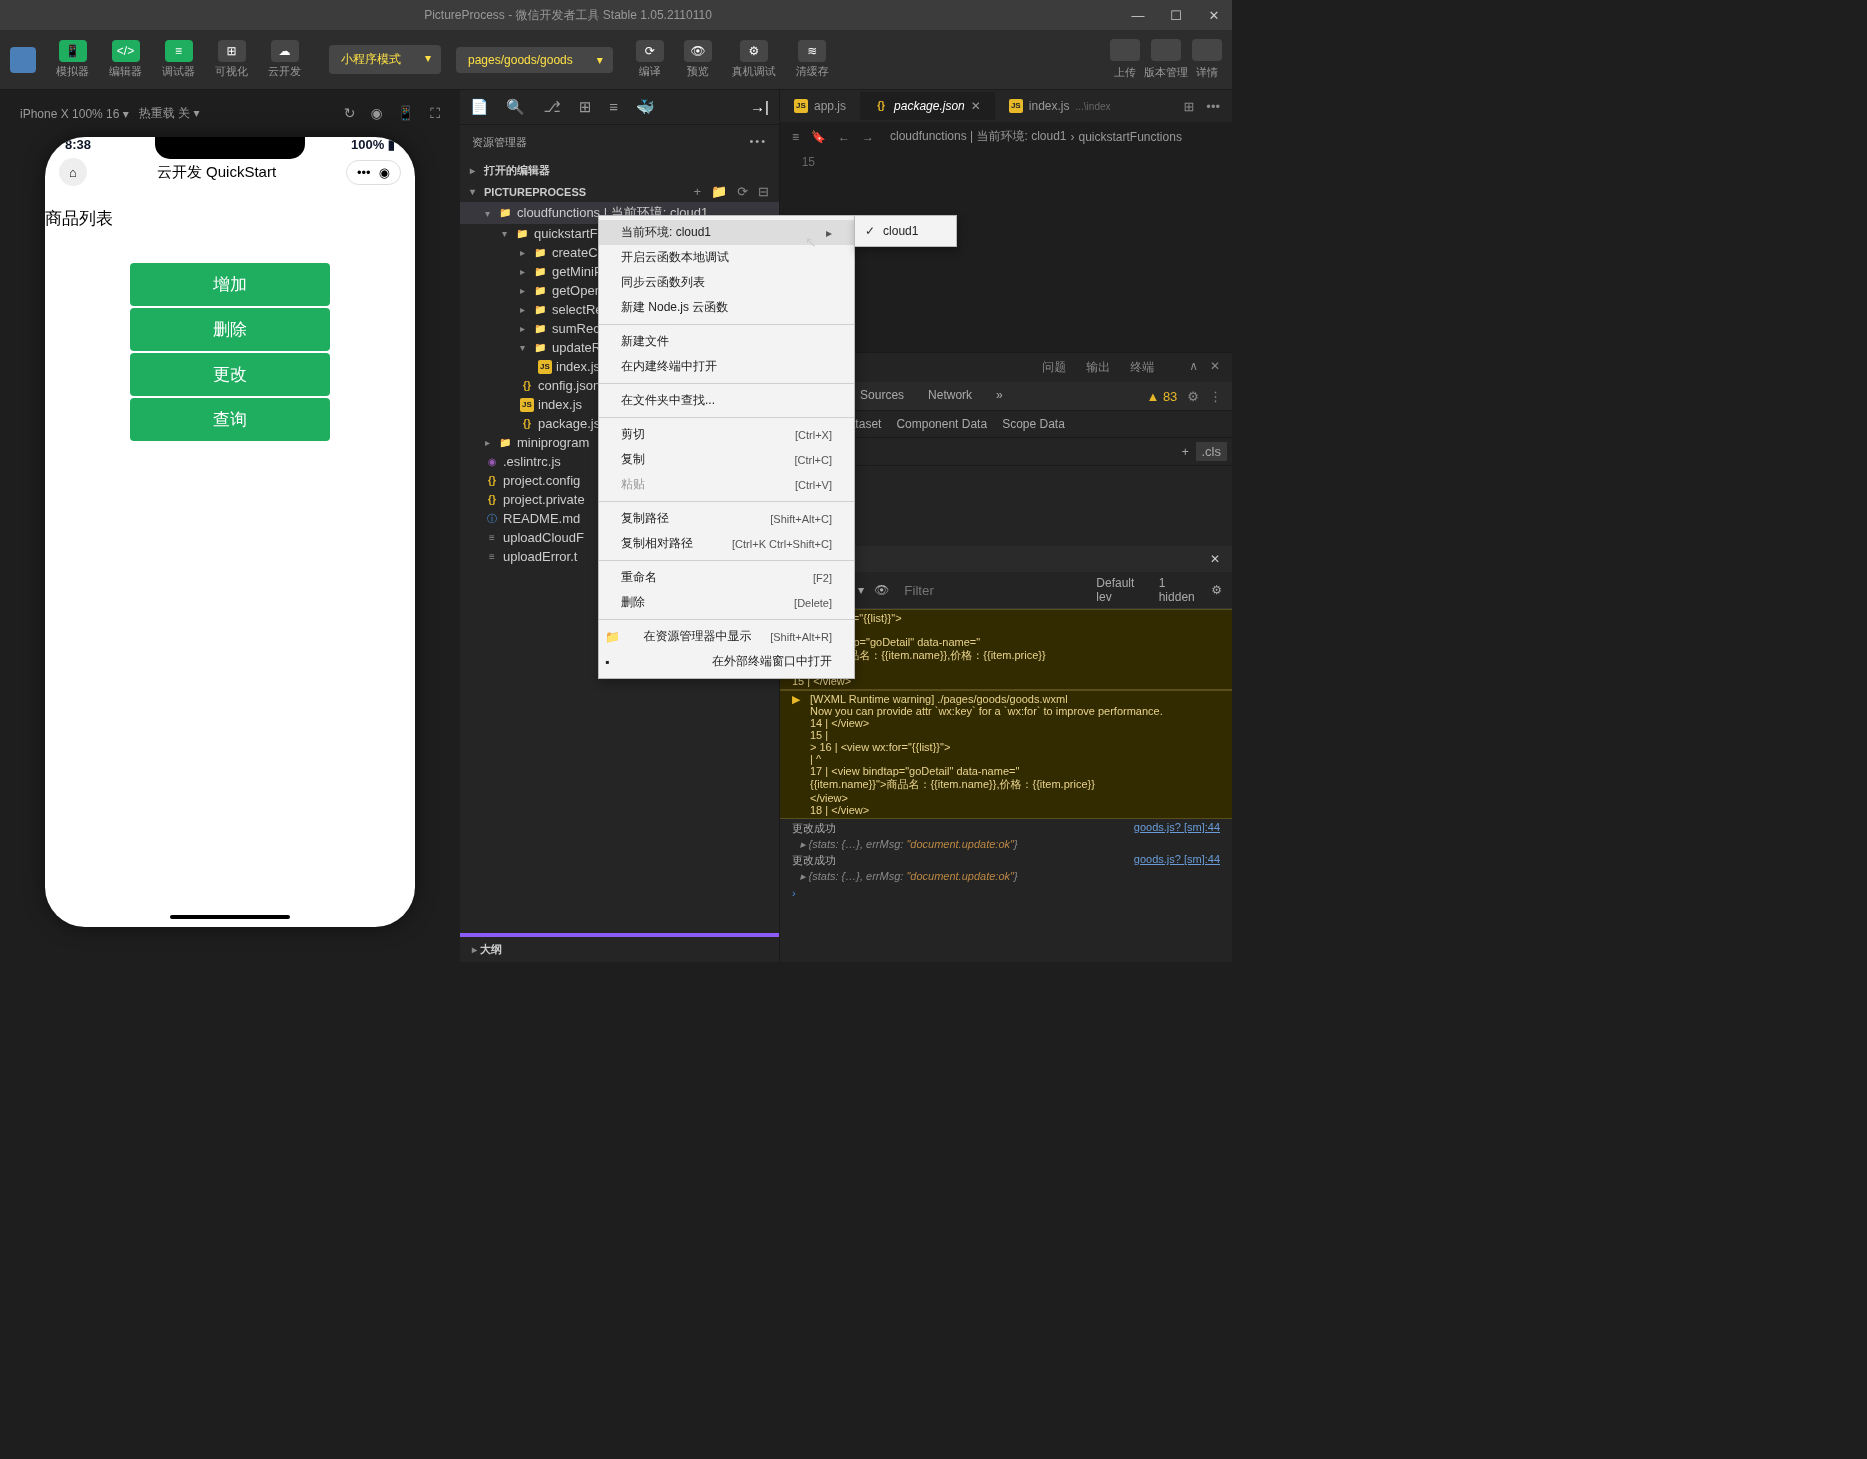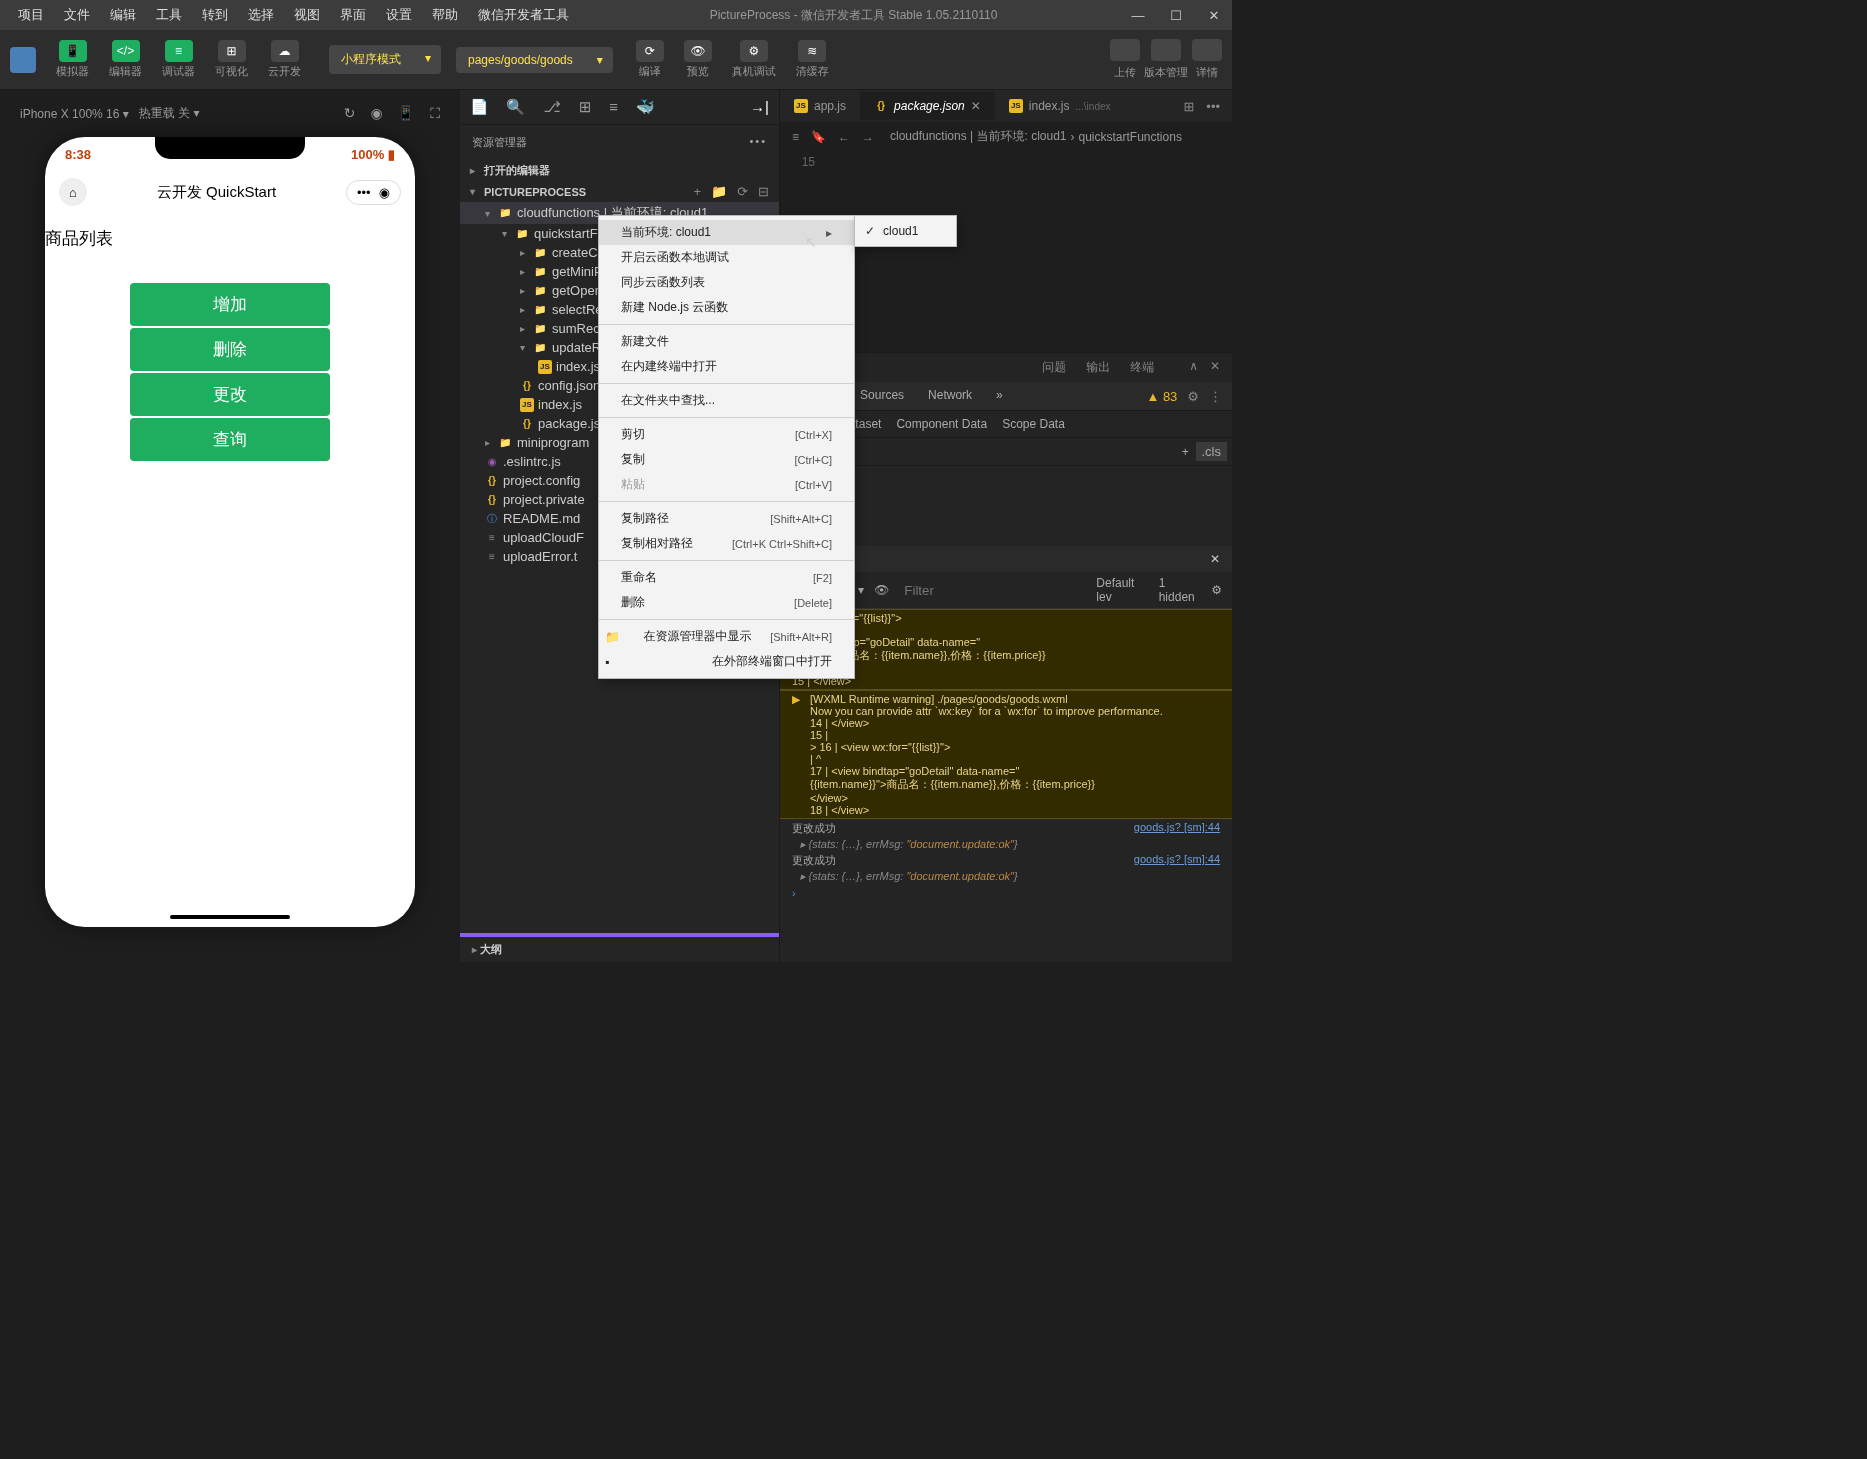--- a/index.html
+++ b/index.html
@@ -30,21 +30,21 @@
     
     
     .main { display: flex; height: calc(100% - 90px); }
     
     
     .simulator { width: 460px; background: #1e1e1e; padding: 10px; }
     .sim-header { display: flex; align-items: center; padding: 5px 10px; color: #999; font-size: 12px; gap: 10px; }
     .sim-header-right { margin-left: auto; display: flex; gap: 15px; font-size: 14px; }
     .phone-frame { width: 370px; height: 790px; background: #fff; border-radius: 40px; margin: 10px auto; box-shadow: 0 0 20px rgba(0,0,0,0.5); position: relative; overflow: hidden; }
     .phone-notch { width: 150px; height: 22px; background: #000; border-radius: 0 0 15px 15px; position: absolute; top: 0; left: 50%; transform: translateX(-50%); }
-    .phone-status { display: flex; justify-content: space-between; padding: 10px 20px; color: #c2410c; font-size: 13px; font-weight: 600; }
+    .phone-status { display: flex; justify-content: space-between; padding: 0 20px; color: #0f172a; font-size: 13px; font-weight: 600; }
     .phone-nav { display: flex; justify-content: space-between; align-items: center; padding: 6px 14px; color: #000; }
     .phone-home { width: 28px; height: 28px; border-radius: 50%; background: #eee; display: flex; align-items: center; justify-content: center; }
     .phone-title { font-size: 15px; }
     .phone-menu { display: flex; align-items: center; gap: 8px; border: 1px solid #ddd; border-radius: 18px; padding: 4px 10px; }
     .phone-content { padding: 10px 0; color: #000; }
     .phone-heading { font-size: 17px; padding: 5px 0px; font-weight: 500; }
     .phone-buttons { width: 200px; margin: 28px auto; }
     .phone-btn { background: #1fad5f; color: #fff; padding: 10px; text-align: center; font-size: 17px; margin-bottom: 2px; border-radius: 4px; }
     .phone-indicator { width: 120px; height: 4px; background: #000; border-radius: 3px; position: absolute; bottom: 8px; left: 50%; transform: translateX(-50%); }
     
@@ -127,33 +127,20 @@
     .cons-link { color: #6a9dd8; text-decoration: underline; margin-left: auto; }
     .cons-detail { color: #888; font-style: italic; padding-left: 20px; }
     .cons-detail .str { color: #bb8844; }
     .cons-prompt { color: #4a90d9; padding: 4px 12px; }
     .cons-gap { height: 80px; }
   </style>
 </head>
 <body>
 
 <div class="title-bar">
-  <div class="menu-bar">
-    <div class="menu-item">项目</div>
-    <div class="menu-item">文件</div>
-    <div class="menu-item">编辑</div>
-    <div class="menu-item">工具</div>
-    <div class="menu-item">转到</div>
-    <div class="menu-item">选择</div>
-    <div class="menu-item">视图</div>
-    <div class="menu-item">界面</div>
-    <div class="menu-item">设置</div>
-    <div class="menu-item">帮助</div>
-    <div class="menu-item">微信开发者工具</div>
-  </div>
   <div class="title-text">PictureProcess  -  微信开发者工具 Stable 1.05.2110110</div>
   <div class="window-controls">
     <div class="window-btn">—</div>
     <div class="window-btn">☐</div>
     <div class="window-btn">✕</div>
   </div>
 </div>
 
 <div class="toolbar">
   <div class="avatar"></div>

